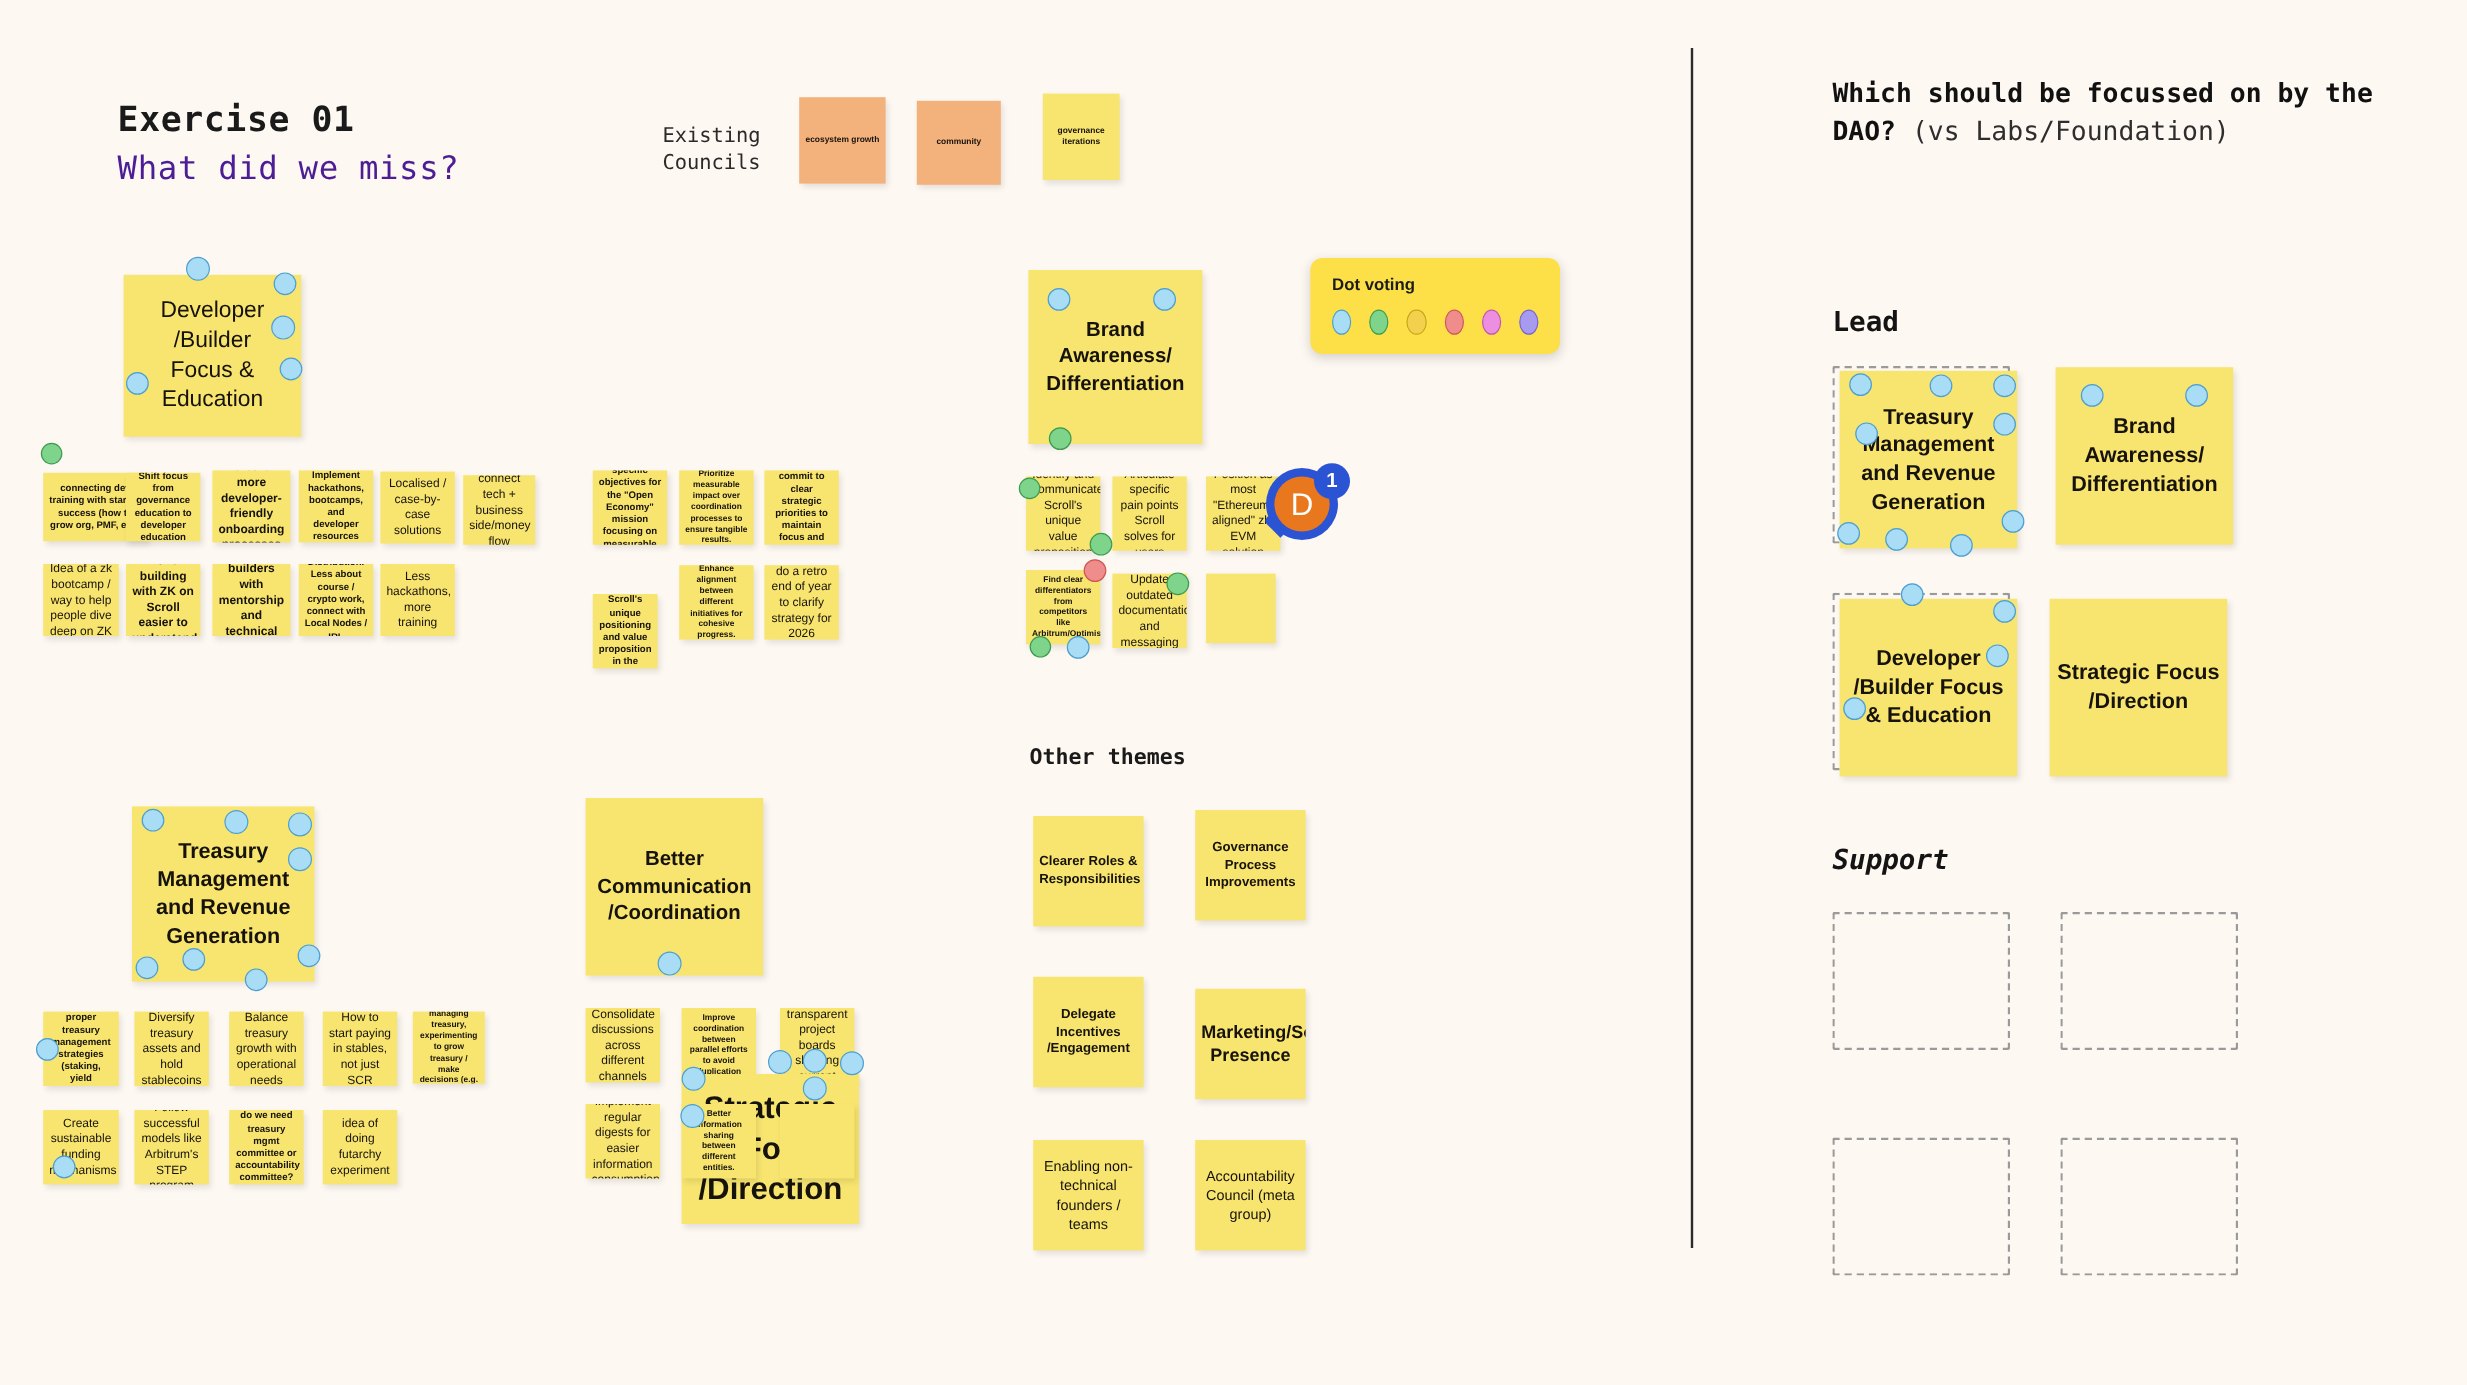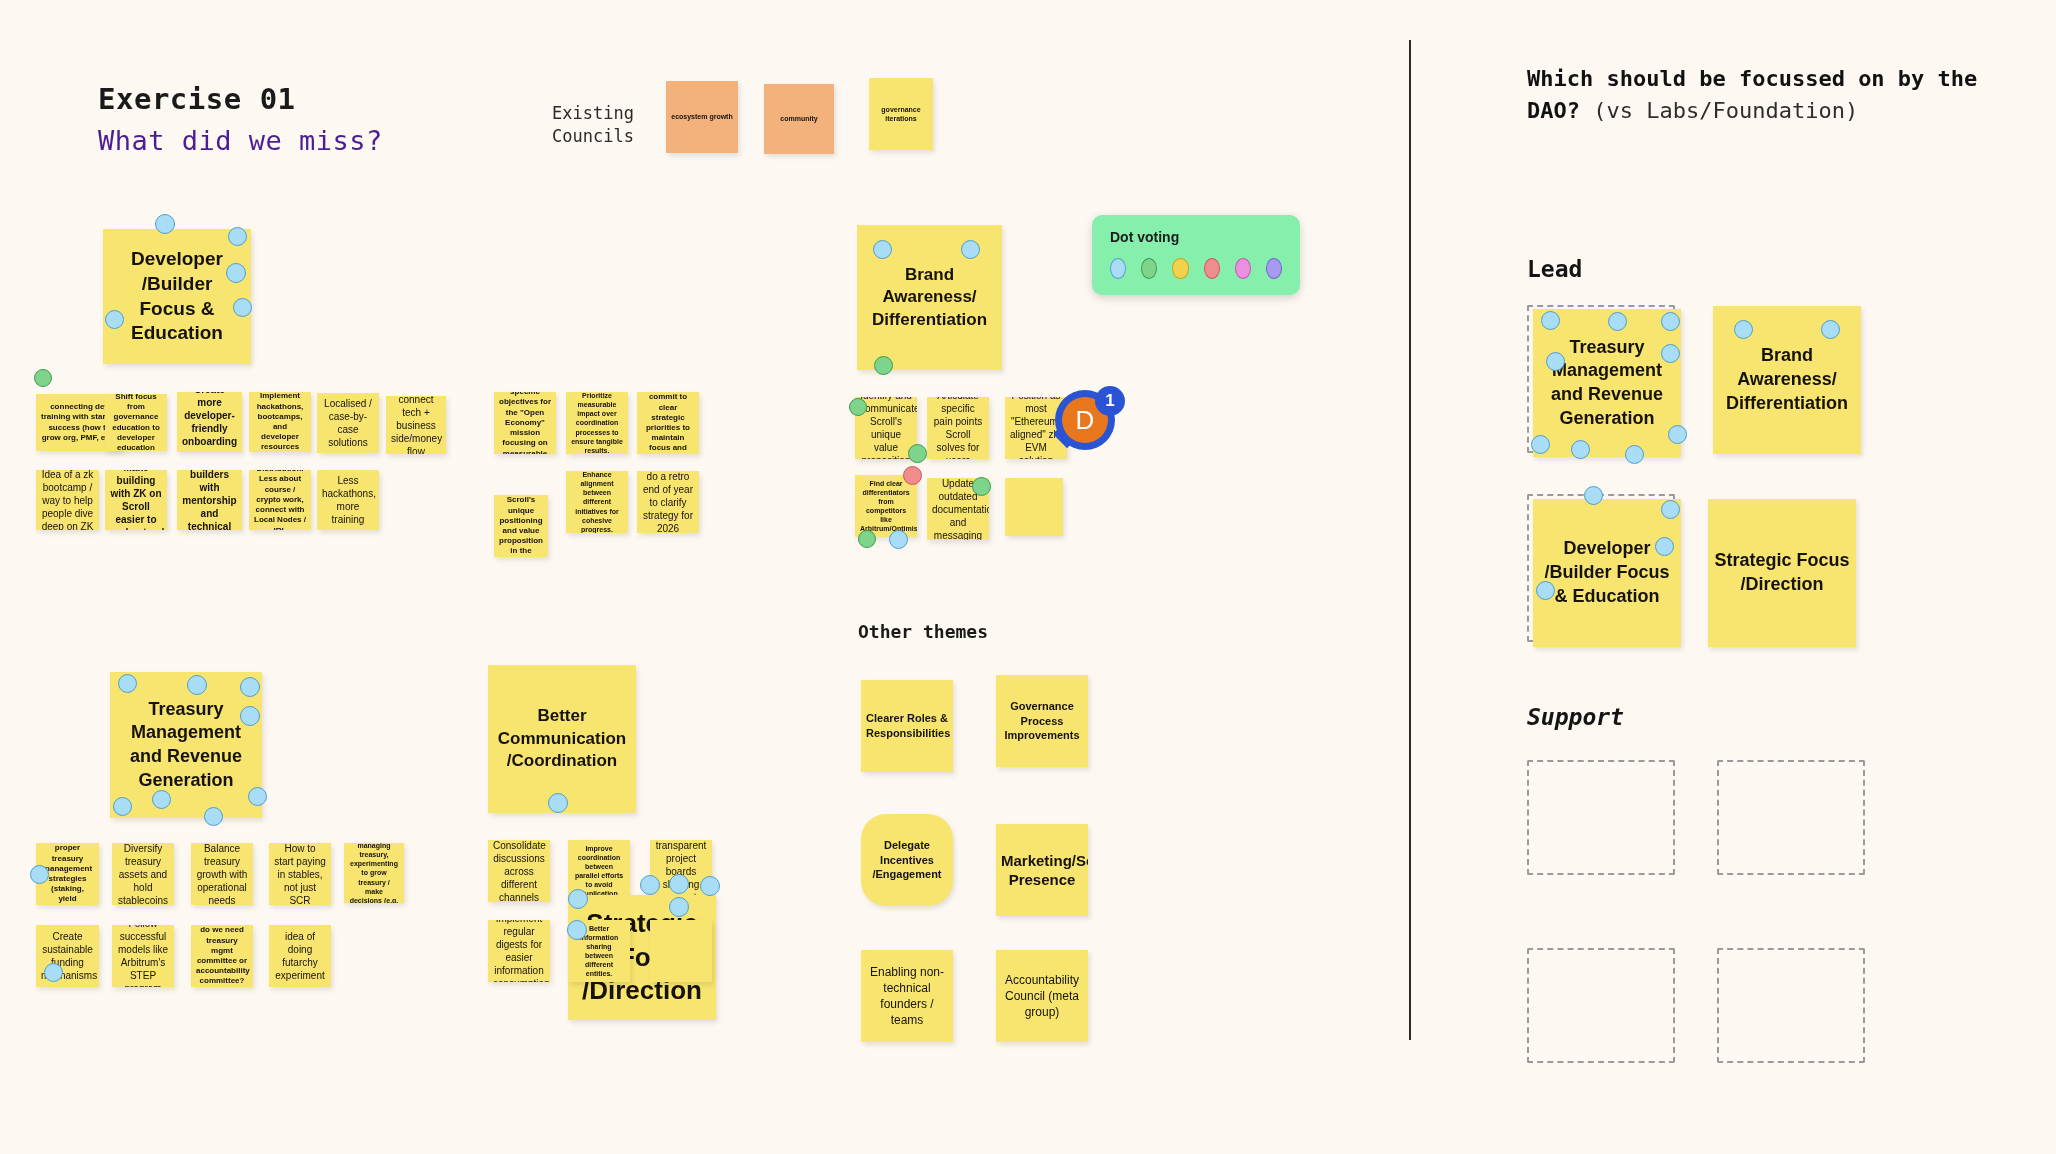--- a/index.html
+++ b/index.html
@@ -50,40 +50,40 @@
     overflow: hidden;
   }
   .note.orange { background: #f3b17c; }
   .note span { display: block; padding: 0 5px; width: 100%; }
 
   .note.tiny  { font-size: 8px;  line-height: 1.28; font-weight: bold; }
   .note.small { font-size: 10px; line-height: 1.3; }
   .note.smallb{ font-size: 10px; line-height: 1.3; font-weight: bold; }
   .note.mini  { font-size: 7px;  line-height: 1.3; font-weight: bold; }
   .note.med   { font-size: 11px; line-height: 1.35; font-weight: bold; }
-  .note.big   { font-size: 19px; line-height: 1.3; font-weight: bold; }
+  .note.big   { font-size: 19px; line-height: 1.3; font-weight: normal; }
   .note.big2  { font-size: 17px; line-height: 1.32; font-weight: bold; }
   .note.big3  { font-size: 18px; line-height: 1.32; font-weight: bold; }
   .note.huge  { font-size: 26px; line-height: 1.3; font-weight: bold; }
 
   
   .dot {
     position: absolute;
     border-radius: 50%;
     border: 1.6px solid rgba(0,0,0,0.22);
     z-index: 40;
   }
   .dot.blue   { background: #a9dcf5; border-color: #4d9fd0; }
   .dot.green  { background: #7ed48a; border-color: #3d9b50; }
   .dot.red    { background: #ef8c8c; border-color: #cf5757; }
 
   
   .dotvote-panel {
     position: absolute;
-    background: #86efac;
+    background: #fde047;
     border-radius: 10px;
     box-shadow: 0 3px 10px rgba(0,0,0,0.16);
     padding: 14px 18px 16px 18px;
   }
   .dotvote-title { font-size: 14px; font-weight: bold; color: #1c1c1c; margin-bottom: 13px; }
   .dotvote-row { display: flex; gap: 15px; }
   .dotvote-row .swatch {
     width: 21px; height: 21px; border-radius: 50%;
     border: 1.6px solid rgba(0,0,0,0.25);
   }
@@ -377,21 +377,21 @@
   <div class="dot blue" style="left:567px; top:920px; width:20px; height:20px; z-index:30;"></div>
 
   <div class="abs section-label" style="left:858px; top:621px;">Other themes</div>
 
   <div class="note med" style="left:861px; top:680px; width:92px; height:92px;">
     <span>Clearer Roles &amp; Responsibilities</span>
     </div>
   <div class="note med" style="left:996px; top:675px; width:92px; height:92px;">
     <span>Governance Process Improvements</span>
     </div>
-  <div class="note med" style="left:861px; top:814px; width:92px; height:92px;border-radius:25px;">
+  <div class="note med" style="left:861px; top:814px; width:92px; height:92px;">
     <span>Delegate Incentives /Engagement</span>
     </div>
   <div class="note tiny" style="left:996px; top:824px; width:92px; height:92px; font-size:15px;">
     <span>Marketing/Social Presence</span>
     </div>
   <div class="note" style="left:861px; top:950px; width:92px; height:92px; font-size:12px; line-height:1.35;">
     <span>Enabling non-technical founders / teams</span>
     </div>
   <div class="note" style="left:996px; top:950px; width:92px; height:92px; font-size:12px; line-height:1.35;">
     <span>Accountability Council (meta group)</span>

